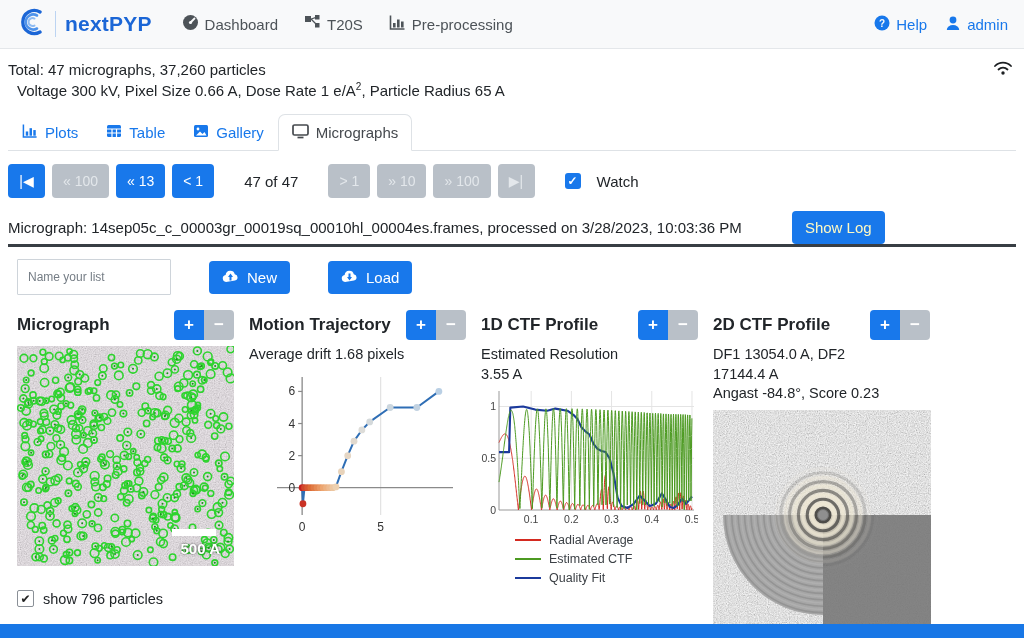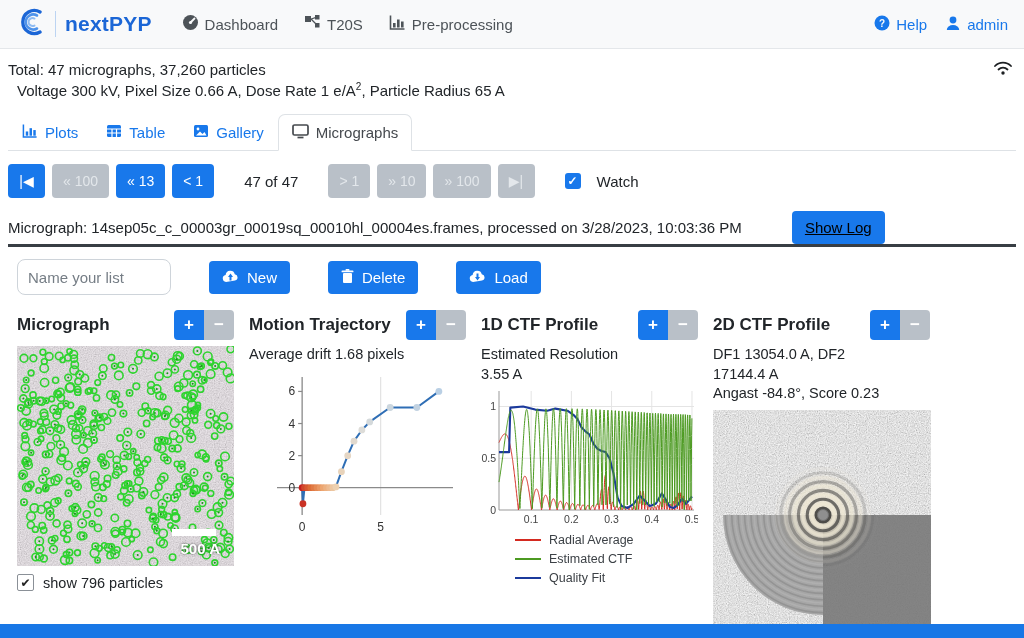--- a/index.html
+++ b/index.html
@@ -35,45 +35,45 @@
         cursor:pointer;font-family:"Liberation Sans",sans-serif;}
   .pbtn.disabled{background:#b9c0c8;color:#e3e7eb;}
   .counter{font-size:15px;margin:0 30px;}
   .watch{display:flex;align-items:center;gap:16px;margin-left:30px;font-size:15px;}
   .cb-blue{width:16px;height:16px;border-radius:3px;background:#1878eb;display:inline-flex;
            align-items:center;justify-content:center;color:#fff;font-size:12px;cursor:pointer;}
   .cb-blue::after{content:"✓";font-weight:bold;}
   
   .micro-line{display:flex;align-items:center;margin-top:13px;padding-bottom:0;
               border-bottom:3px solid #383e44;font-size:15px;}
-  .show-log{margin-left:50px;background:#1878eb;border:none;color:#000000;font-size:15px;
-            padding:8px 13px;border-radius:4px;cursor:pointer;font-family:"Liberation Sans",sans-serif;text-decoration:underline;}
+  .show-log{margin-left:50px;background:#1878eb;border:none;color:#fef9c3;font-size:15px;
+            padding:8px 13px;border-radius:4px;cursor:pointer;font-family:"Liberation Sans",sans-serif;}
   
   .list-controls{display:flex;align-items:center;gap:38px;margin:12px 0 0 9px;}
-  .list-input{width:132px;height:34px;border:1px solid #ced4da;border-radius:8px;padding:0 10px;
-              font-size:15px;color:#495057;font-family:"Liberation Sans",sans-serif;}
+  .list-input{width:132px;height:34px;border:1px solid #ced4da;border-radius:1px;padding:0 10px;
+              font-size:12px;color:#495057;font-family:"Liberation Sans",sans-serif;}
   .list-input::placeholder{color:#757d85;}
   .btn-blue{background:#1878eb;border:none;color:#fff;font-size:15px;padding:8px 13px;border-radius:4px;
             display:inline-flex;align-items:center;gap:8px;cursor:pointer;font-family:"Liberation Sans",sans-serif;}
   
   .panels{display:flex;gap:15px;margin:14px 0 0 9px;}
   .panel{width:217px;flex:none;}
   .panel-head{display:flex;align-items:center;justify-content:space-between;height:31px;}
   .panel-title{font-size:17px;font-weight:bold;}
   .pm-group{display:flex;}
   .pm{width:30px;height:30px;border:none;color:#fff;font-size:17px;font-weight:bold;cursor:pointer;
       display:inline-flex;align-items:center;justify-content:center;font-family:"Liberation Sans",sans-serif;}
   .pm.plus{background:#1878eb;border-radius:4px 0 0 4px;}
   .pm.minus{background:#b9c0c8;border-radius:0 4px 4px 0;}
   .subtitle{font-size:14.5px;margin-top:5px;line-height:1.35;}
   .img-wrap{position:relative;margin-top:6px;line-height:0;}
   .scale-label{position:absolute;right:14px;bottom:10px;color:#fff;font-size:15px;font-weight:bold;
                line-height:1;text-shadow:0 0 3px rgba(0,0,0,.6);}
   .scale-bar{position:absolute;right:18px;bottom:30px;width:44px;height:7px;background:#fff;}
-  .particles-row{display:flex;align-items:center;gap:9px;margin-top:8px;font-size:14.5px;}
+  .particles-row{display:flex;align-items:center;gap:9px;margin-top:24px;font-size:14.5px;}
   .cb-plain{width:15px;height:15px;border:1px solid #8a9097;border-radius:2px;background:#fff;
             display:inline-flex;align-items:center;justify-content:center;font-size:12px;color:#222;cursor:pointer;}
   .cb-plain::after{content:"✔";}
   .chart-host{margin-top:2px;line-height:0;}
   .legend{margin:2px 0 4px 34px;}
   .legend-row{display:flex;align-items:center;gap:8px;height:19px;}
   .legend-swatch{width:26px;height:2px;flex:none;}
   .legend-label{font-size:12.5px;color:#3c4146;}
   
   .footer{height:26px;flex:none;background:#1877e6;}
@@ -231,30 +231,20 @@
   <div class="list-controls">
     <input class="list-input" placeholder="Name your list" style="">
     <button class="btn-blue">
       <span>
         <svg width="17" height="14" viewBox="0 0 17 14">
         <path d="M4,13 a3.6,3.6 0 0 1 -.4,-7.1 a4.7,4.7 0 0 1 9.2,-0.6 a3.2,3.2 0 0 1 .2,6.3 z" fill="#fff"></path>
         <path d="M8.5,4.5 L11,8 H9.5 V11.5 H7.5 V8 H6 Z" fill="#1878eb"></path>
           </svg>
       </span>
       <span>New</span>
-    </button>
-    <button class="btn-blue">
-      <span>
-        <svg width="13" height="14" viewBox="0 0 13 14">
-        <rect x="2" y="4" width="9" height="10" rx="1" fill="#fff"></rect>
-        <rect x="0.5" y="1.5" width="12" height="1.8" rx="0.9" fill="#fff"></rect>
-        <rect x="4.5" y="0" width="4" height="1.8" rx="0.9" fill="#fff"></rect>
-          </svg>
-      </span>
-      <span>Delete</span>
     </button>
     <button class="btn-blue">
       <span>
         <svg width="17" height="14" viewBox="0 0 17 14">
         <path d="M4,13 a3.6,3.6 0 0 1 -.4,-7.1 a4.7,4.7 0 0 1 9.2,-0.6 a3.2,3.2 0 0 1 .2,6.3 z" fill="#fff"></path>
         <path d="M8.5,11.5 L6,8 H7.5 V4.5 H9.5 V8 H11 Z" fill="#1878eb"></path>
           </svg>
       </span>
       <span>Load</span>
     </button>

